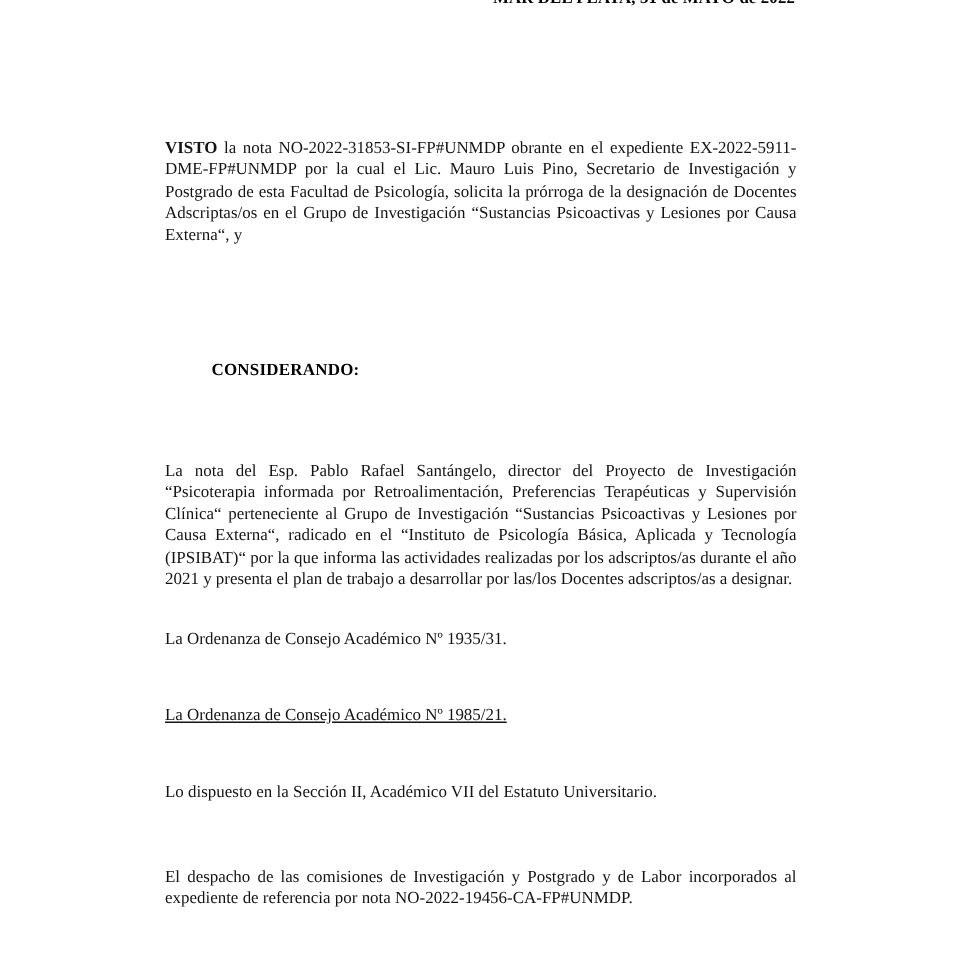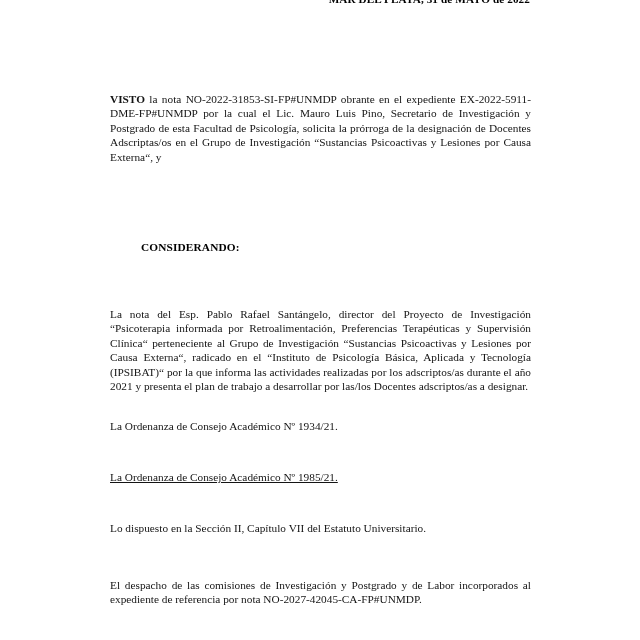--- a/index.html
+++ b/index.html
@@ -91,23 +91,23 @@
   <div class="doc-header">MAR DEL PLATA, 31 de MAYO de 2022</div>
 
   <div class="body-area">
 
     <p class="para p-visto"><span class="lead">VISTO</span><span> la nota NO-2022-31853-SI-FP#UNMDP obrante en el expediente EX-2022-5911-DME-FP#UNMDP por la cual el Lic. Mauro Luis Pino, Secretario de Investigación y Postgrado de esta Facultad de Psicología, solicita la prórroga de la designación de Docentes Adscriptas/os en el Grupo de Investigación “Sustancias Psicoactivas y Lesiones por Causa Externa“, y</span></p>
 
     <p class="section-title p-considerando">CONSIDERANDO:</p>
 
     <p class="para p-nota">La nota del Esp. Pablo Rafael Santángelo, director del Proyecto de Investigación “Psicoterapia informada por Retroalimentación, Preferencias Terapéuticas y Supervisión Clínica“ perteneciente al Grupo de Investigación “Sustancias Psicoactivas y Lesiones por Causa Externa“, radicado en el “Instituto de Psicología Básica, Aplicada y Tecnología (IPSIBAT)“ por la que informa las actividades realizadas por los adscriptos/as durante el año 2021 y presenta el plan de trabajo a desarrollar por las/los Docentes adscriptos/as a designar.</p>
 
-    <p class="para nojust p-ord1">La Ordenanza de Consejo Académico Nº 1934/21.</p>
+    <p class="para nojust p-ord1">La Ordenanza de Consejo Académico Nº 1935/31.</p>
 
     <p class="para nojust p-ord2">La Ordenanza de Consejo Académico Nº 1985/21.</p>
 
-    <p class="para nojust p-estatuto">Lo dispuesto en la Sección II, Capítulo VII del Estatuto Universitario.</p>
+    <p class="para nojust p-estatuto">Lo dispuesto en la Sección II, Académico VII del Estatuto Universitario.</p>
 
-    <p class="para p-despacho">El despacho de las comisiones de Investigación y Postgrado y de Labor incorporados al expediente de referencia por nota NO-2027-42045-CA-FP#UNMDP.</p>
+    <p class="para p-despacho">El despacho de las comisiones de Investigación y Postgrado y de Labor incorporados al expediente de referencia por nota NO-2022-19456-CA-FP#UNMDP.</p>
 
   </div>
 
 </div>
 
 </body></html>

